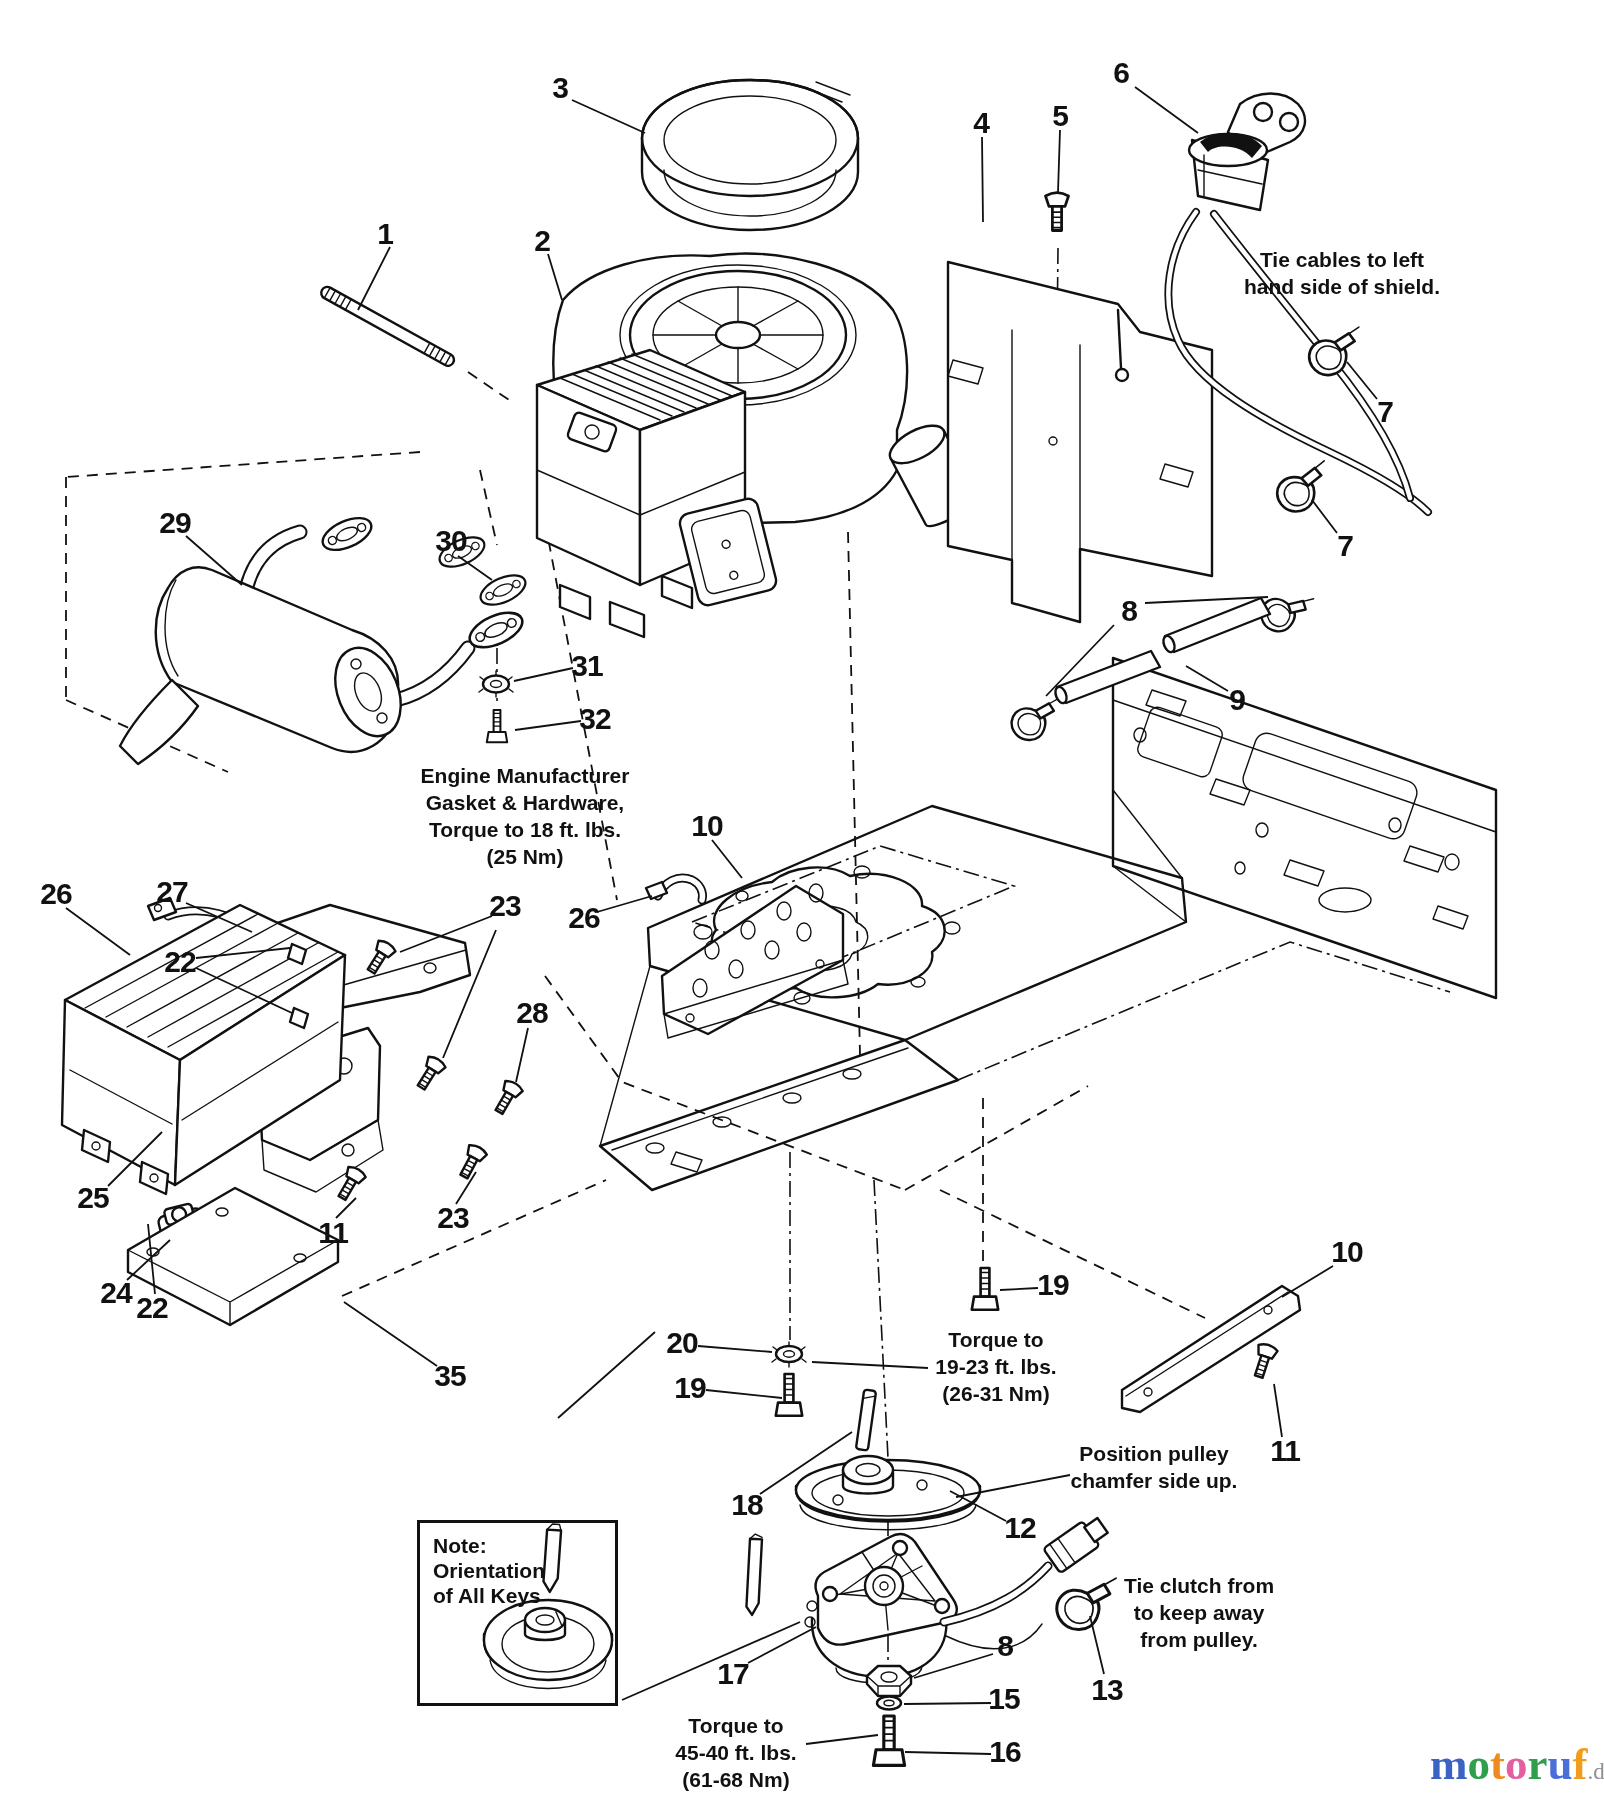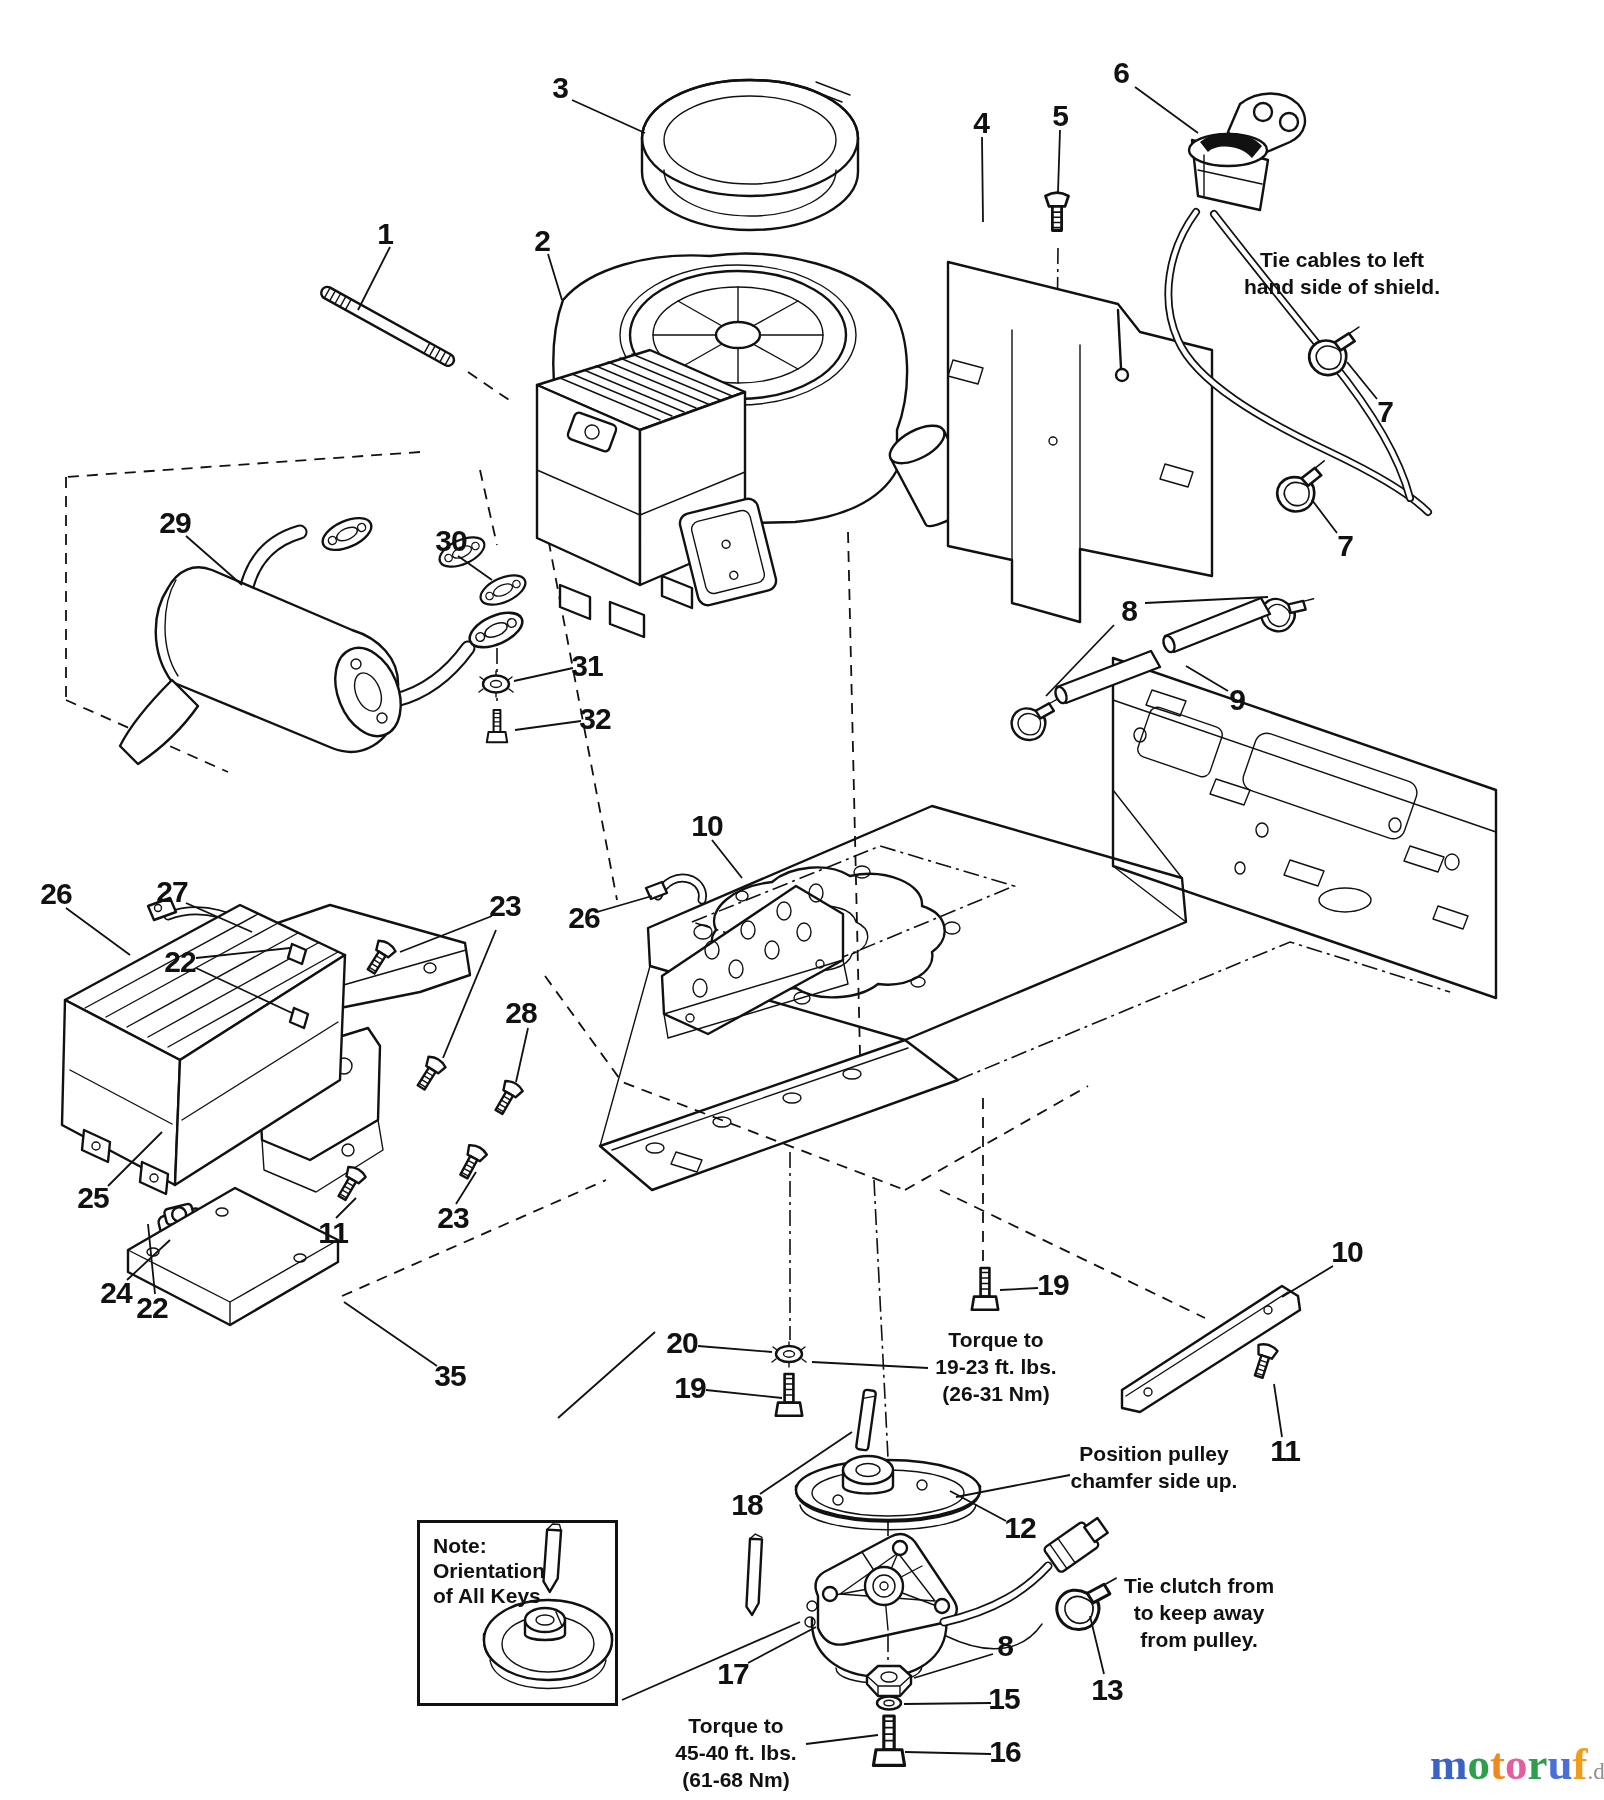--- a/index.html
+++ b/index.html
@@ -407,21 +407,21 @@
 <div class="co" style="left:175px;top:523px">29</div>
 <div class="co" style="left:451px;top:541px">30</div>
 <div class="co" style="left:587px;top:666px">31</div>
 <div class="co" style="left:595px;top:719px">32</div>
 <div class="co" style="left:707px;top:826px">10</div>
 <div class="co" style="left:56px;top:894px">26</div>
 <div class="co" style="left:172px;top:892px">27</div>
 <div class="co" style="left:180px;top:962px">22</div>
 <div class="co" style="left:505px;top:906px">23</div>
 <div class="co" style="left:584px;top:918px">26</div>
-<div class="co" style="left:521px;top:1013px">28</div>
+<div class="co" style="left:532px;top:1013px">28</div>
 <div class="co" style="left:93px;top:1198px">25</div>
 <div class="co" style="left:116px;top:1293px">24</div>
 <div class="co" style="left:333px;top:1233px">11</div>
 <div class="co" style="left:453px;top:1218px">23</div>
 <div class="co" style="left:152px;top:1308px">22</div>
 <div class="co" style="left:450px;top:1376px">35</div>
 <div class="co" style="left:682px;top:1343px">20</div>
 <div class="co" style="left:690px;top:1388px">19</div>
 <div class="co" style="left:1053px;top:1285px">19</div>
 <div class="co" style="left:1347px;top:1252px">10</div>
@@ -431,20 +431,26 @@
 <div class="co" style="left:733px;top:1674px">17</div>
 <div class="co" style="left:1005px;top:1646px">8</div>
 <div class="co" style="left:1004px;top:1699px">15</div>
 <div class="co" style="left:1005px;top:1752px">16</div>
 <div class="co" style="left:1107px;top:1690px">13</div>
 
 <div class="note" style="left:1342px;top:246px">
   <div>Tie cables to left</div>
   <div>hand side of shield.</div>
 </div>
+<div class="note" style="left:525px;top:762px">
+  <div>Engine Manufacturer</div>
+  <div>Gasket &amp; Hardware,</div>
+  <div>Torque to 18 ft. lbs.</div>
+  <div>(25 Nm)</div>
+</div>
 <div class="note" style="left:996px;top:1326px">
   <div>Torque to</div>
   <div>19-23 ft. lbs.</div>
   <div>(26-31 Nm)</div>
 </div>
 <div class="note" style="left:1154px;top:1440px">
   <div>Position pulley</div>
   <div>chamfer side up.</div>
 </div>
 <div class="note" style="left:1199px;top:1572px">

